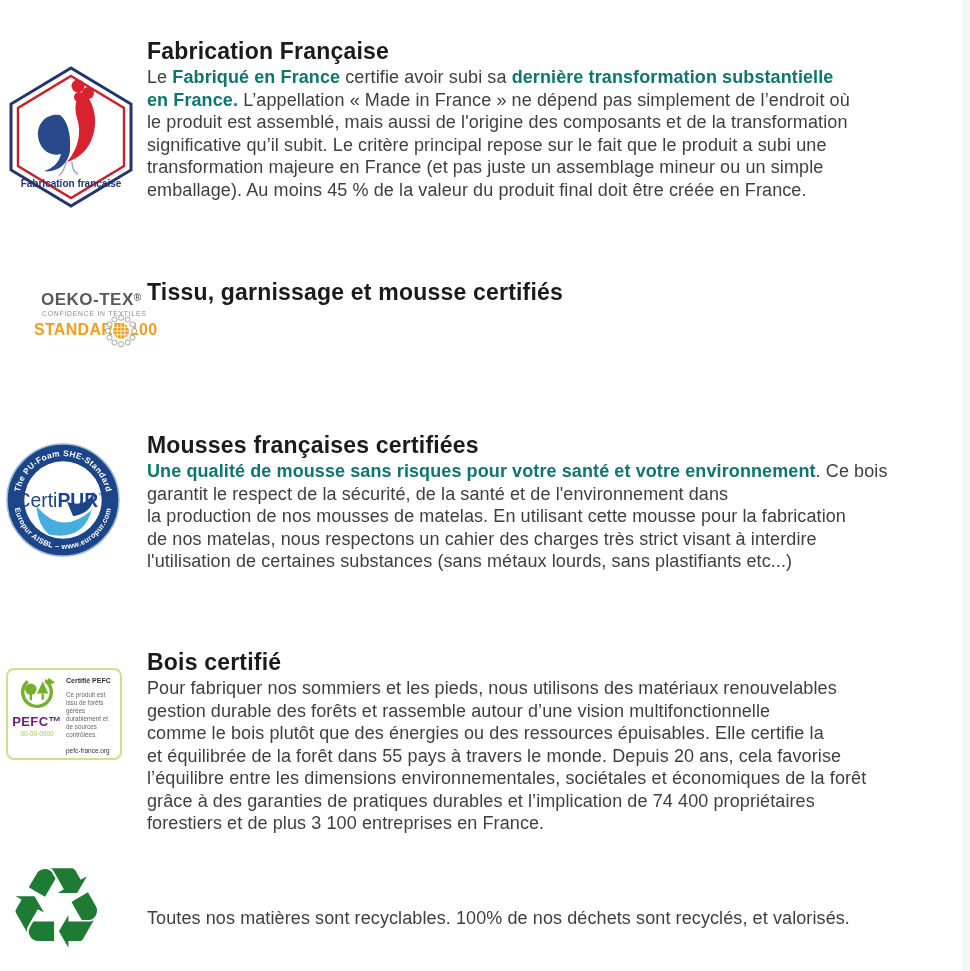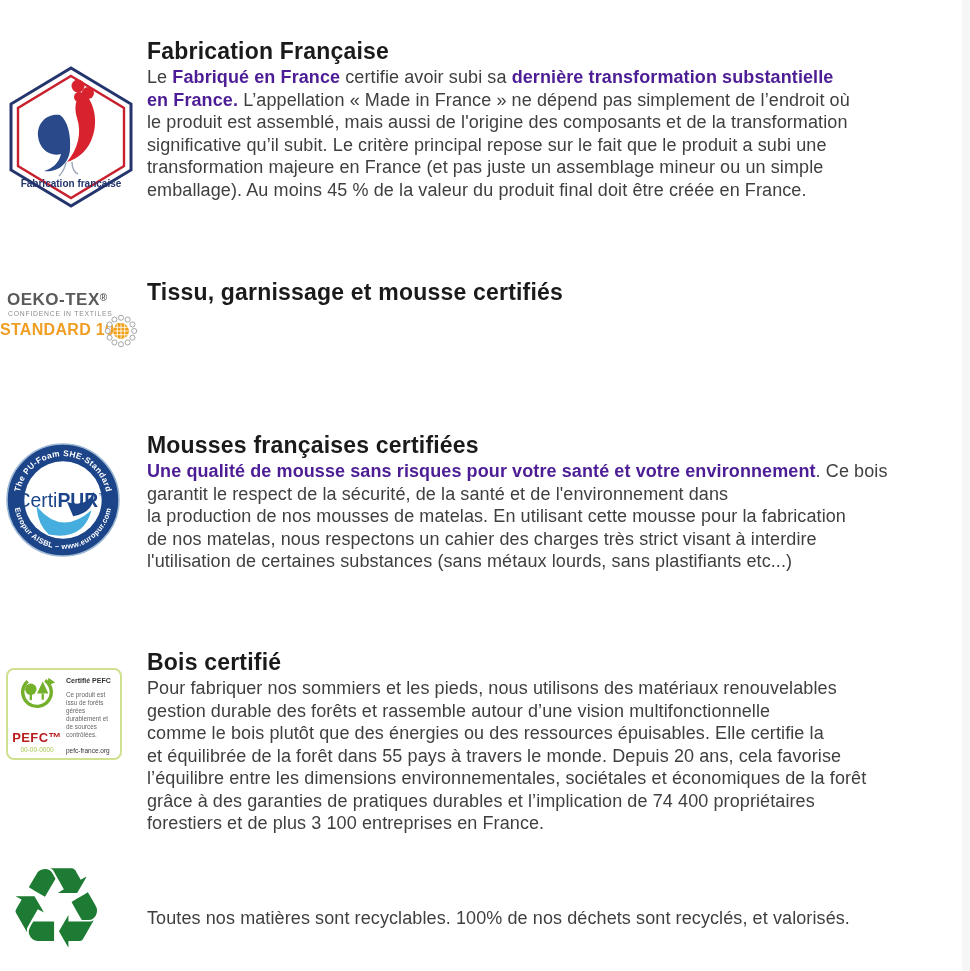--- a/index.html
+++ b/index.html
@@ -5,39 +5,39 @@
   html,body{margin:0;padding:0;background:#ffffff;}
   .page{position:relative;width:970px;height:971px;background:#ffffff;overflow:hidden;
         font-family:"Liberation Sans",sans-serif;}
   .right-strip{position:absolute;top:0;right:0;width:8px;height:971px;background:#f6f6f6;}
 
   
   section{position:absolute;left:147px;width:820px;}
   .title{margin:0;font-size:23px;line-height:26px;font-weight:bold;color:#1a1a1a;letter-spacing:.2px;}
   .lines{margin-top:2px;}
   .tline{font-size:18px;line-height:22.5px;color:#3f3f3f;white-space:nowrap;letter-spacing:.1px;}
-  .tline .b{font-weight:bold;color:#4c1d95;}
+  .tline .b{font-weight:bold;color:#0f766e;}
 
   
   .logo{position:absolute;}
   svg text{font-family:"Liberation Sans",sans-serif;}
 
   
-  .oeko{left:0;top:288px;width:140px;}
+  .oeko{left:0;top:288px;width:140px;padding-left:34px;}
   .oeko-name{margin-left:7px;font-size:17px;font-weight:bold;color:#5a5a5c;letter-spacing:.5px;line-height:19px;}
   .oeko-name .reg{font-size:10px;vertical-align:4px;}
   .oeko-sub{margin-left:8px;font-size:6.8px;color:#8c8c8c;letter-spacing:.78px;line-height:9px;}
   .oeko-std{font-size:16px;font-weight:bold;color:#ef9e23;letter-spacing:.3px;line-height:20px;margin-top:2px;}
   .oeko-sun{position:absolute;left:103px;top:25px;}
 
   
   .pefc{left:6px;top:668px;width:116px;height:92px;background:#fff;border:2px solid #cfe08e;
         border-radius:8px;box-sizing:border-box;display:flex;padding:4px 3px;}
   .pefc-left{width:52px;display:flex;flex-direction:column;align-items:center;}
-  .pefc-name{font-size:13px;font-weight:bold;color:#b91c1c;letter-spacing:.4px;line-height:13px;margin-top:17px;}
+  .pefc-name{font-size:13px;font-weight:bold;color:#701a75;letter-spacing:.4px;line-height:13px;margin-top:1px;}
   .pefc-code{font-size:6.5px;color:#a9c94f;line-height:8px;margin-top:2px;}
   .pefc-right{flex:1;padding:2px 2px 0 3px;}
   .pefc-heading{font-size:7px;font-weight:bold;color:#333;line-height:9px;}
   .pefc-body{font-size:6.3px;color:#666;line-height:8px;margin-top:6px;}
   .pefc-site{font-size:6.5px;color:#333;line-height:8px;margin-top:8px;}
 
   
   .recycle{left:6px;top:856px;width:108px;height:110px;}
   .recycle span{display:block;font-family:"DejaVu Sans",sans-serif;font-size:112px;line-height:104px;color:#1e7b33;}
 </style>

